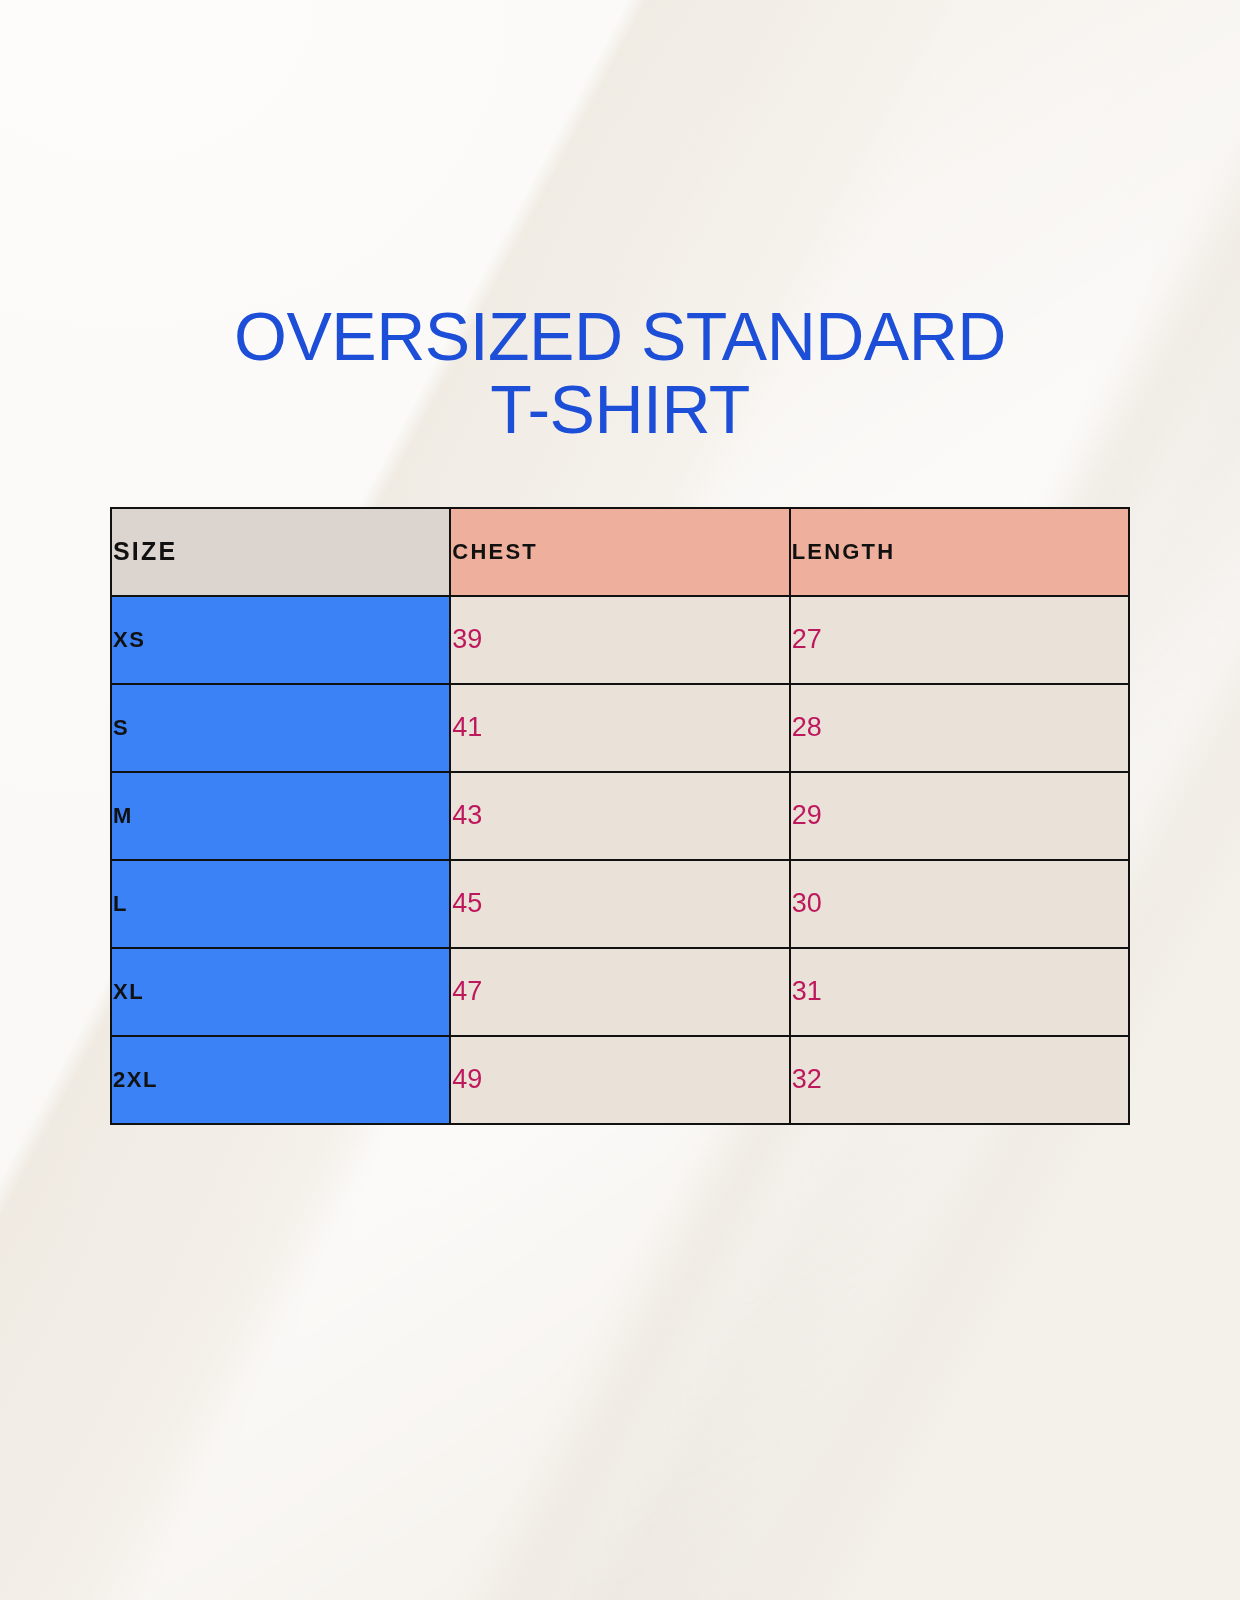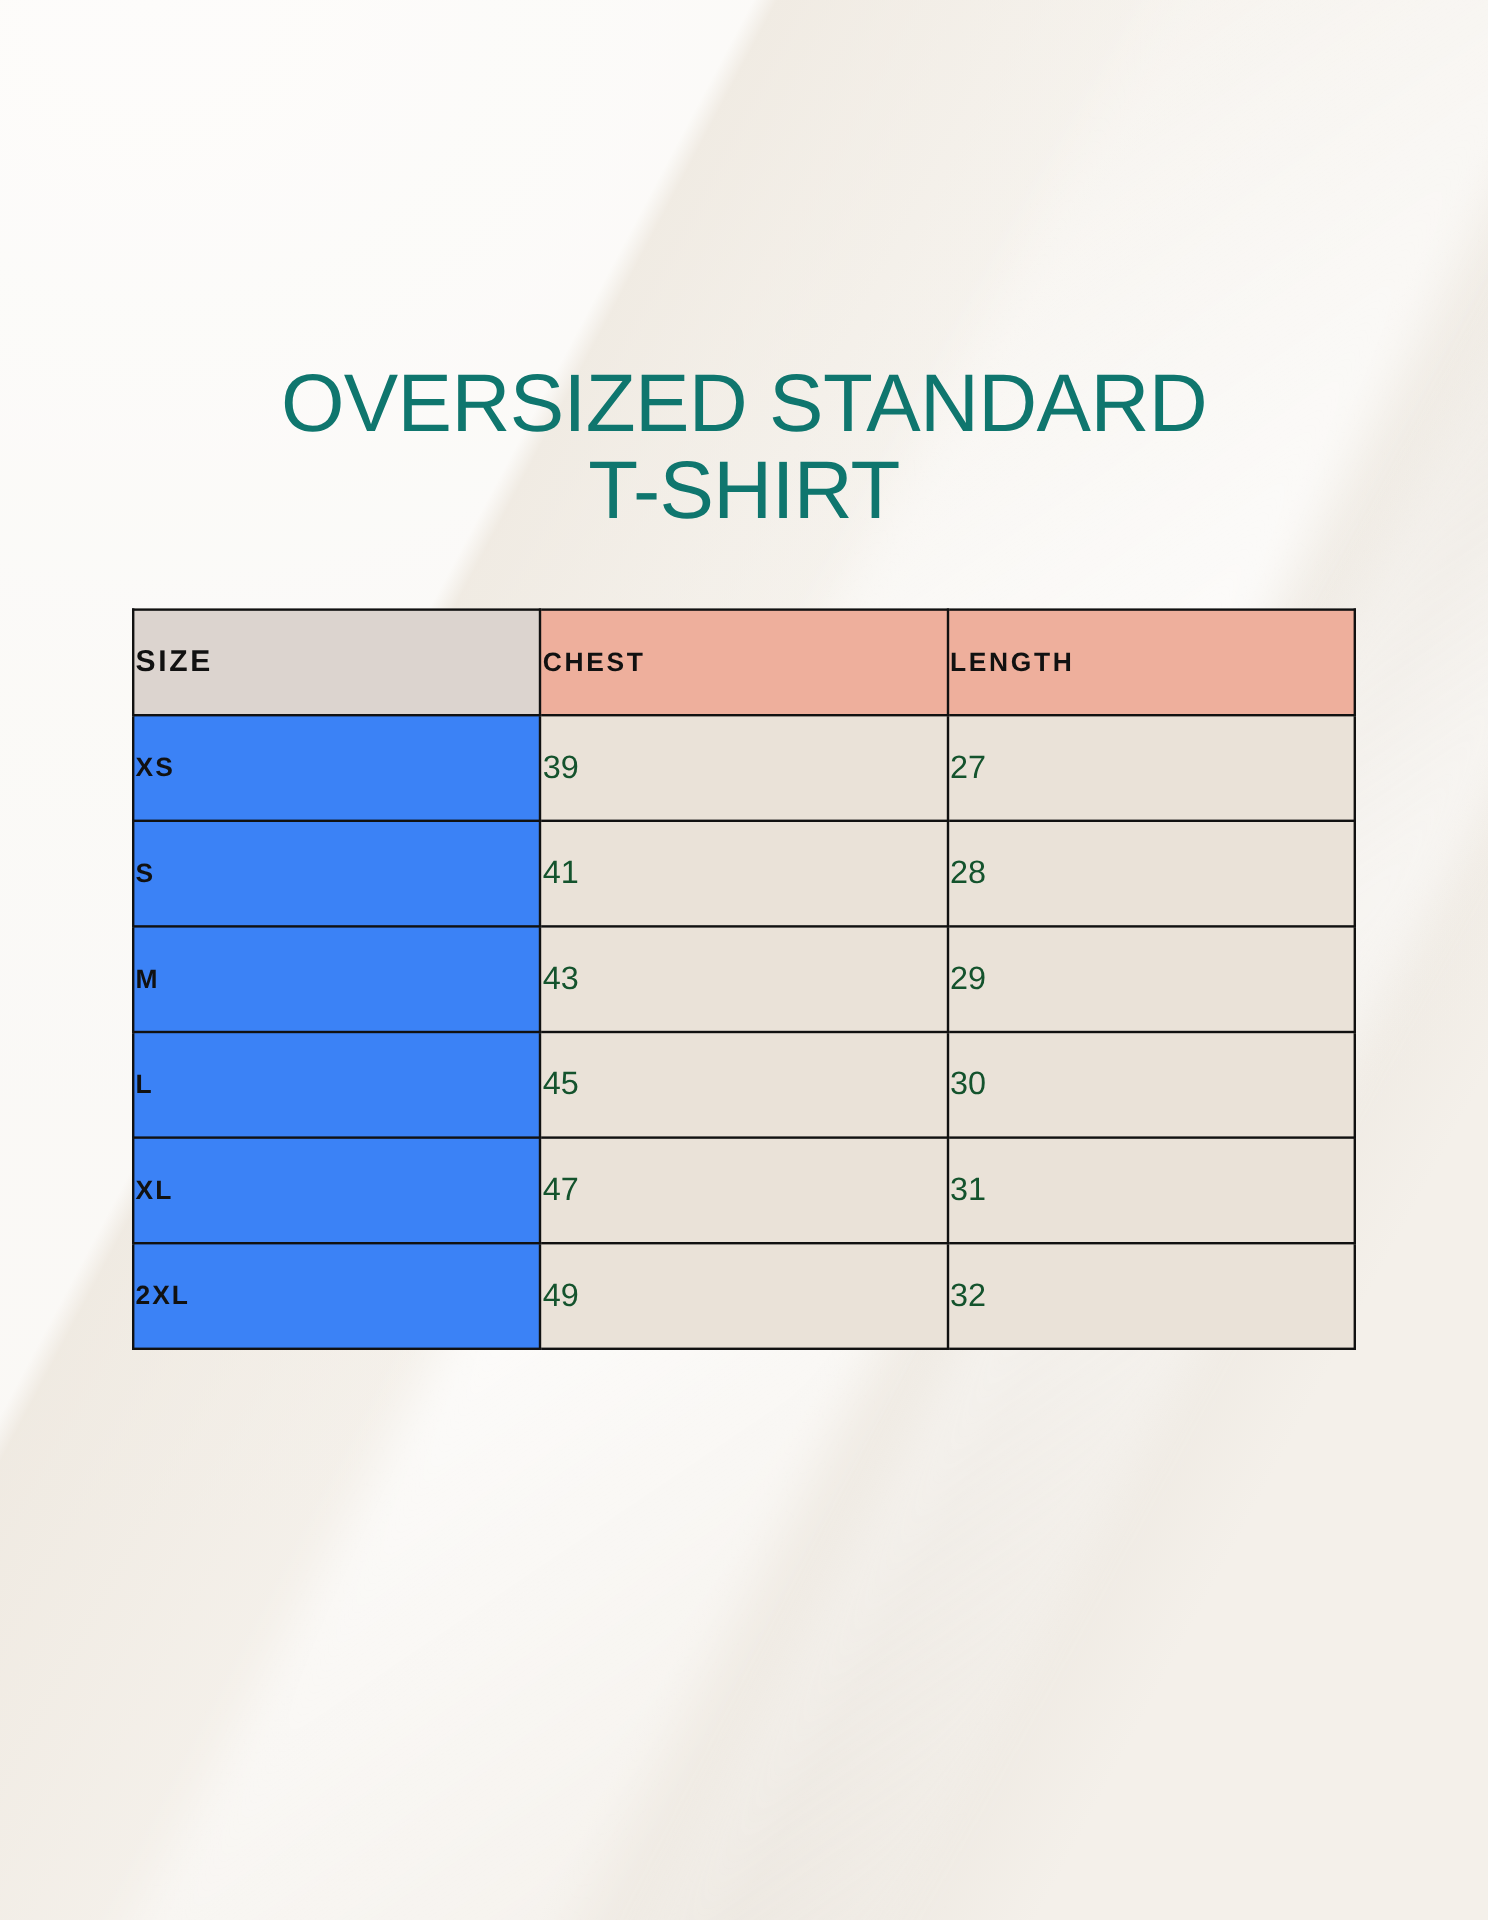--- a/index.html
+++ b/index.html
@@ -48,21 +48,21 @@
   }
 
   .title {
     margin: 0;
     padding-top: 300px;
     text-align: center;
     font-size: 68px;
     line-height: 1.08;
     letter-spacing: -0.5px;
     font-weight: 400;
-    color: #0f766e;
+    color: #1d4ed8;
     font-family: "Liberation Sans", sans-serif;
   }
   .title .line2 { display: block; }
 
   .badge-wrap {
     display: flex;
     justify-content: center;
     margin-top: 52px;
   }
   .badge {
@@ -109,21 +109,21 @@
     font-size: 22px;
     font-weight: bold;
     letter-spacing: 1.6px;
     color: #111;
     width: 340px;
   }
   td.value-cell {
     background: #eae2d8;
     font-size: 27px;
     font-weight: 400;
-    color: #14532d;
+    color: #be185d;
   }
 
   .footnote {
     width: 1020px;
     margin: 22px auto 0 auto;
     text-align: right;
     font-size: 21px;
     letter-spacing: 0.2px;
     color: #1a1a1a;
     font-weight: bold;

